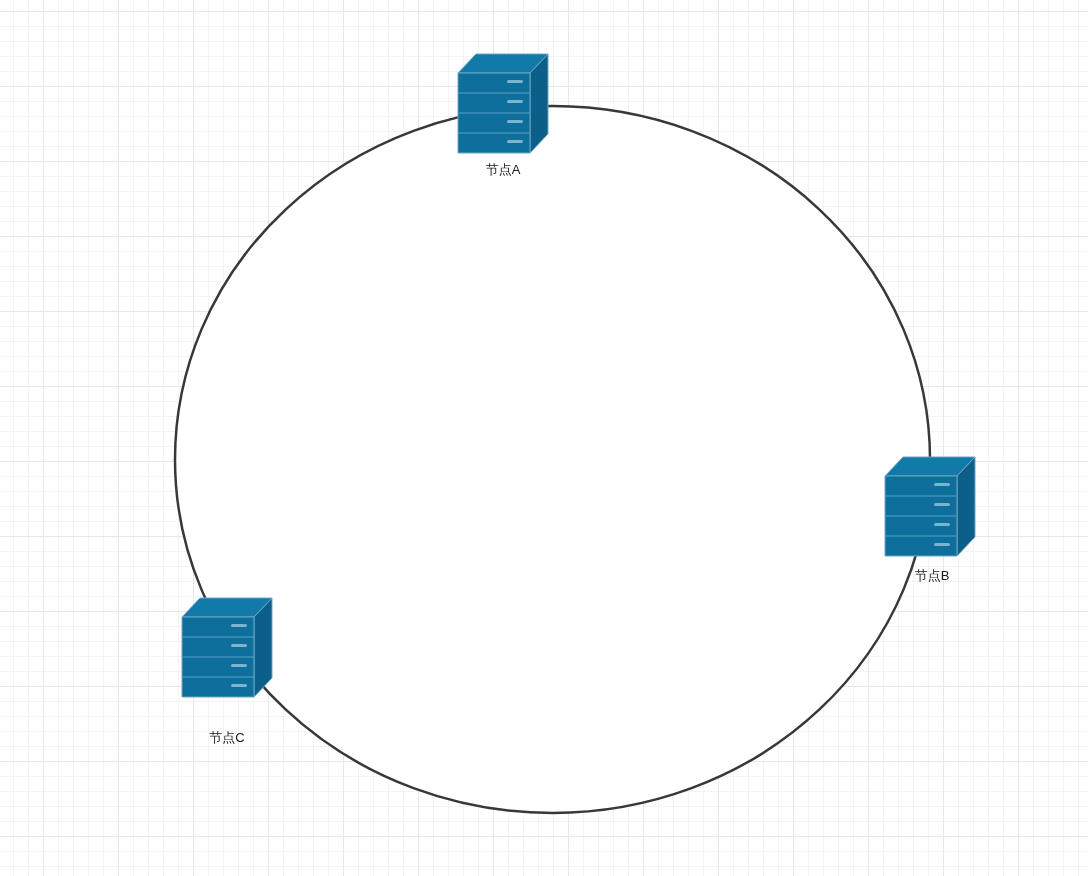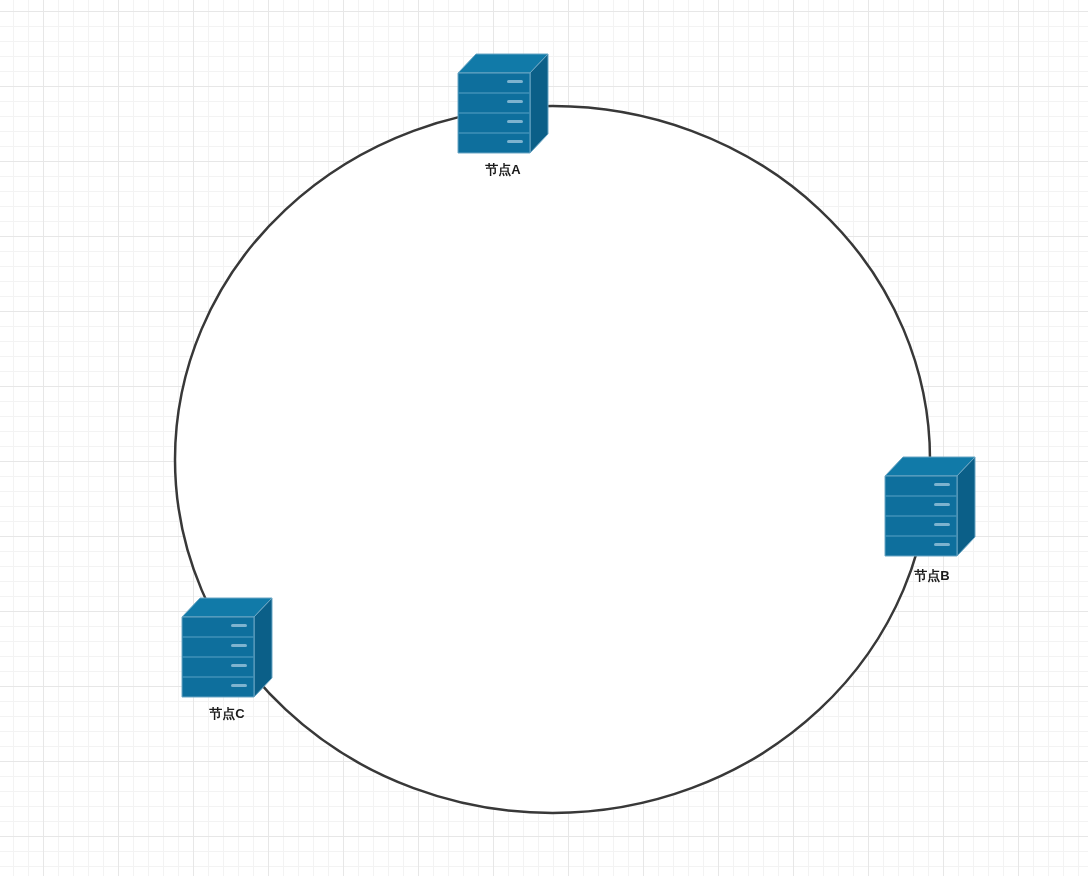--- a/index.html
+++ b/index.html
@@ -53,21 +53,21 @@
   }
   .face-top  { fill: var(--node-top);  stroke: var(--node-edge); stroke-width: 1; stroke-linejoin: round; }
   .face-side { fill: var(--node-side); stroke: var(--node-edge); stroke-width: 1; stroke-linejoin: round; }
   .face-front{ fill: var(--node-front);stroke: var(--node-edge); stroke-width: 1; stroke-linejoin: round; }
   .drawer-line { stroke: var(--node-line); stroke-width: 1.5; }
   .drawer-dash { fill: var(--node-dash); }
   .node-label {
     position: absolute;
     transform: translateX(-50%);
     font-size: 13px;
-    font-weight: bold;
+    font-weight: normal;
     color: var(--label-color);
     white-space: nowrap;
     line-height: 15px;
   }
 </style>
 </head>
 <body>
 
 <div class="canvas">
 
@@ -100,15 +100,15 @@
 
     <g transform="translate(182,598)">
       <use href="#server-shape"></use>
     </g>
   </svg>
 
   <div class="node-label" style="left:503px; top:162px;">节点A</div>
 
   <div class="node-label" style="left:932px; top:568px;text-align:right;">节点B</div>
 
-  <div class="node-label" style="left:227px; top:706px;">节点C</div>
+  <div class="node-label" style="left:227px; top:730px;">节点C</div>
 
 </div>
 
 </body></html>

